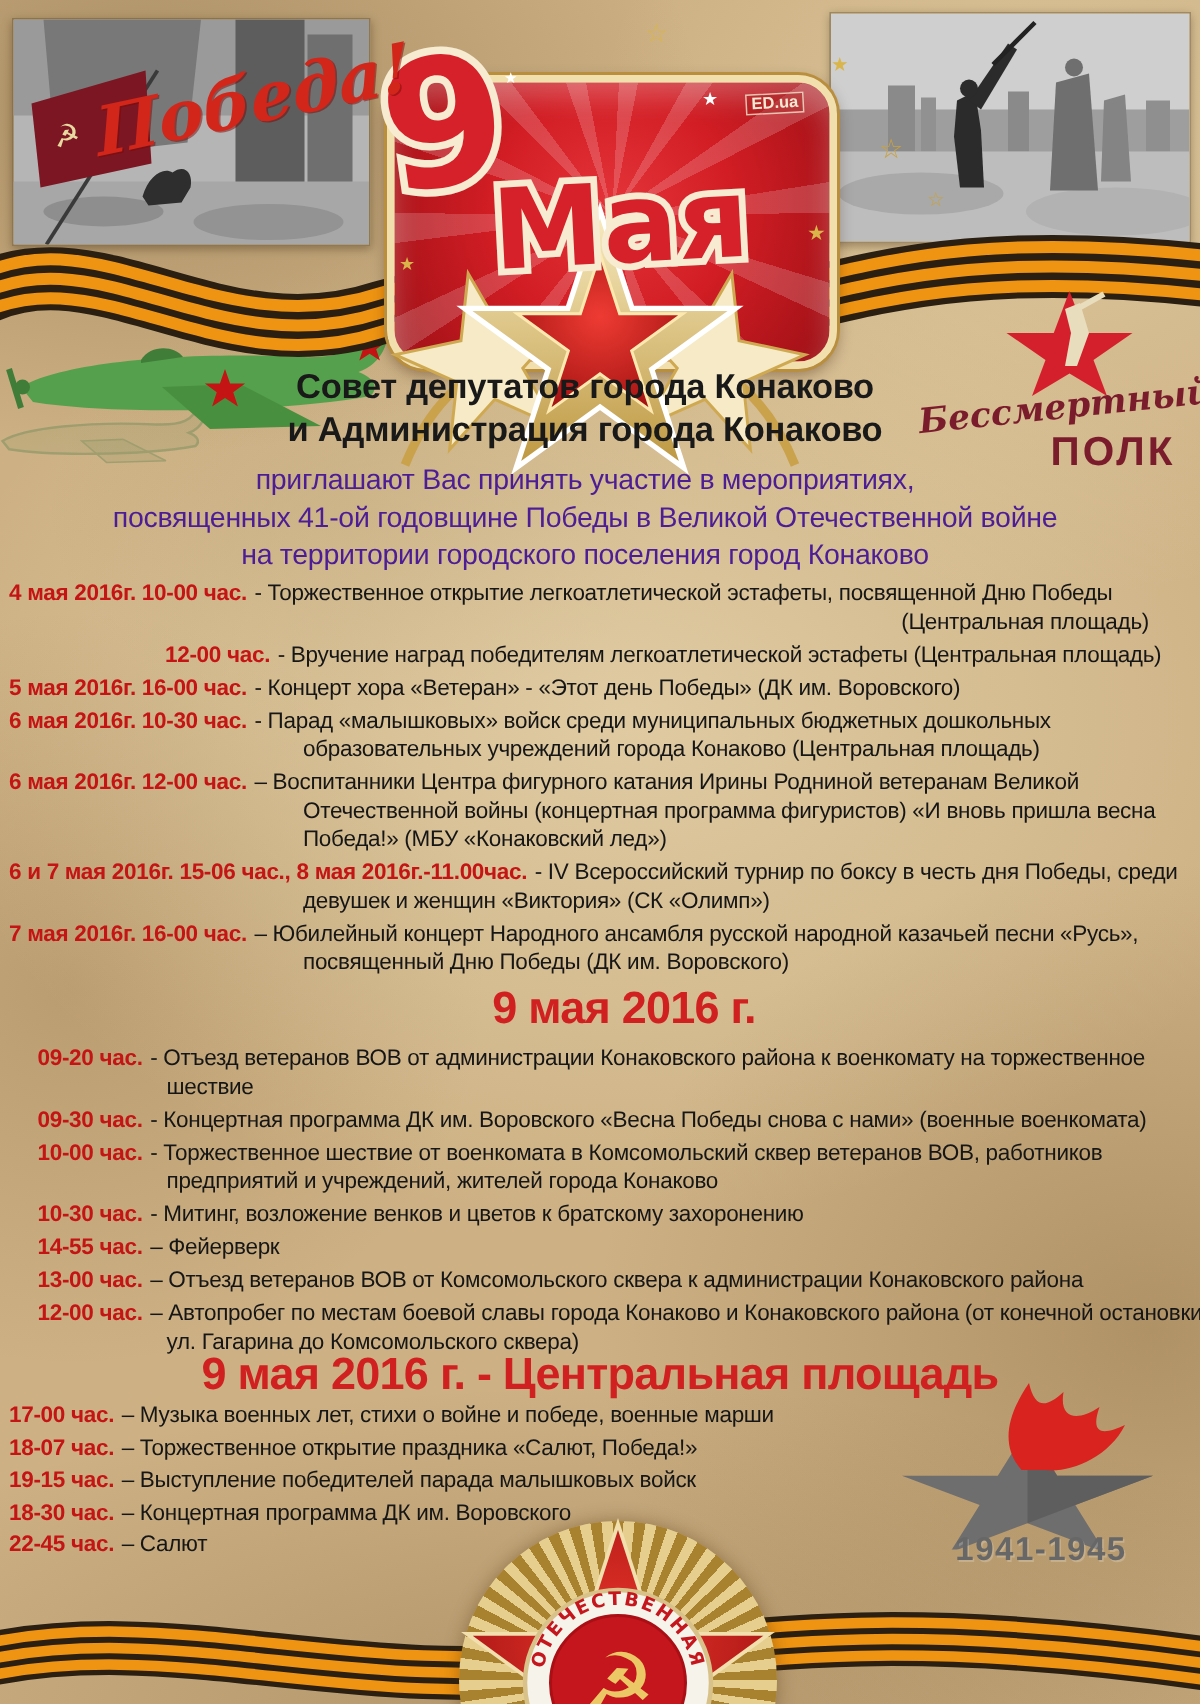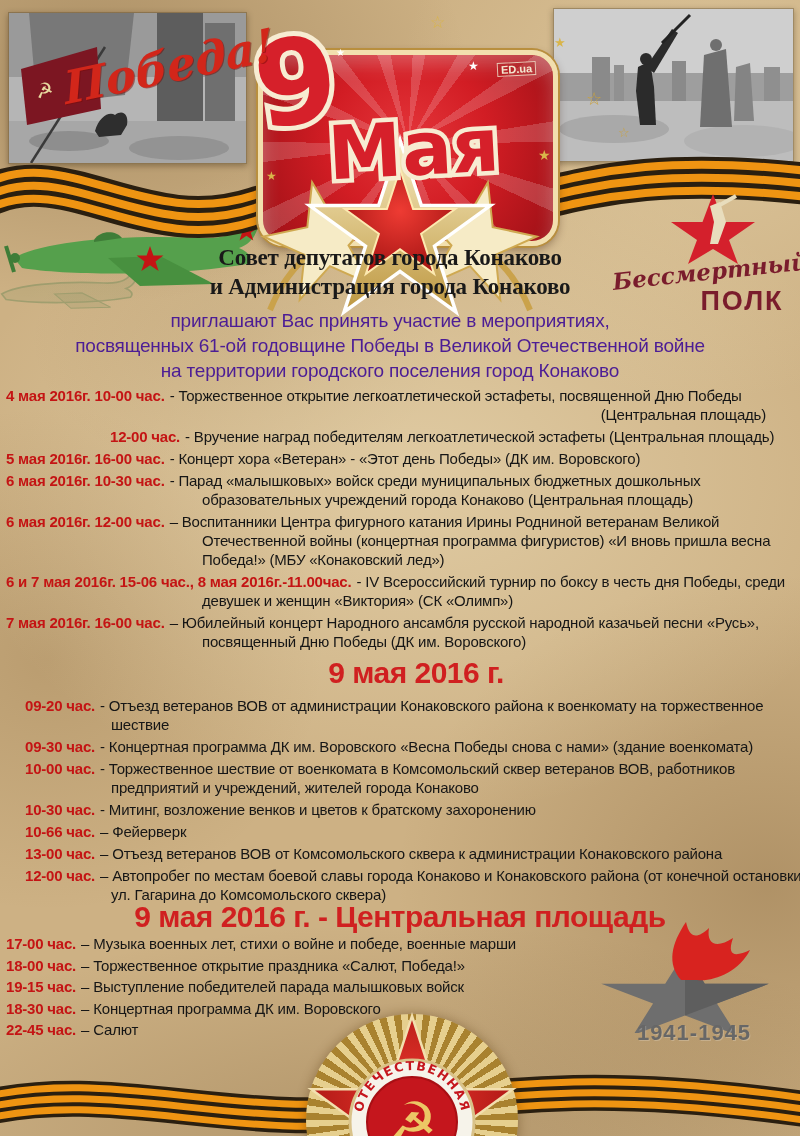--- a/index.html
+++ b/index.html
@@ -34,21 +34,21 @@
     box-shadow:0 0 0 2px #b98f3e, 0 4px 10px rgba(50,20,5,.4), inset 0 10px 18px rgba(255,255,255,.25);
   }
   .watermark{
     left:497px;top:62px;z-index:4;font-size:11px;font-weight:bold;color:#f4e9d2;
     border:1px solid rgba(244,233,210,.8);padding:0 3px;transform:rotate(-3deg);
     background:rgba(170,30,30,.4);
   }
   .decor-star{z-index:5;line-height:1;}
   
   .org-title{left:0;top:243px;width:780px;text-align:center;z-index:7;
-    font-size:23px;font-weight:bold;color:#191919;line-height:29px;letter-spacing:-.2px;font-family:Liberation Serif, serif;}
+    font-size:23px;font-weight:bold;color:#191919;line-height:29px;letter-spacing:-.2px;}
   .intro{left:0;top:308px;width:780px;text-align:center;z-index:7;
     font-size:19px;color:#4c1d95;line-height:25px;letter-spacing:-.2px;}
   .events{left:6px;top:386px;width:786px;z-index:7;color:#161616;
     font-size:15px;line-height:19px;letter-spacing:-.2px;}
   .ev{padding-left:196px;text-indent:-196px;margin-bottom:3px;}
   .ev.indent{padding-left:0;text-indent:104px;}
   .lbl{color:#c41414;font-weight:bold;margin-right:5px;}
   .tright{display:block;text-align:right;text-indent:0;padding-right:26px;}
   .sec-title{width:100%;text-align:center;color:#d02020;font-weight:bold;
     font-size:30px;z-index:7;letter-spacing:-.5px;}
@@ -194,21 +194,21 @@
 <div class="abs polk-script">Бессмертный</div>
 <div class="abs polk-bold">ПОЛК</div>
 
 <div class="abs org-title">
   <div>Совет депутатов города Конаково</div>
   <div>и Администрация города Конаково</div>
 </div>
 
 <div class="abs intro">
   <div>приглашают Вас принять участие в мероприятиях,</div>
-  <div>посвященных 61-ой годовщине Победы в Великой Отечественной войне</div>
+  <div>посвященных 41-ой годовщине Победы в Великой Отечественной войне</div>
   <div>на территории городского поселения город Конаково</div>
 </div>
 
 <div class="abs events">
   <div class="ev">
     <span class="lbl">4 мая 2016г. 10-00 час.</span><span>- Торжественное открытие легкоатлетической эстафеты, посвященной Дню Победы</span>
     <span class="tright">(Центральная площадь)</span>
   </div>
   <div class="ev indent">
     <span class="lbl">12-00 час.</span><span>- Вручение наград победителям легкоатлетической эстафеты (Центральная площадь)</span>
@@ -227,33 +227,33 @@
   </div>
   <div class="ev">
     <span class="lbl">7 мая 2016г. 16-00 час.</span><span>– Юбилейный концерт Народного ансамбля русской народной казачьей песни «Русь», посвященный Дню Победы (ДК им. Воровского)</span>
   </div>
 </div>
 
 <div class="abs sec-title" style="top:656px;padding-left:16px;">9 мая 2016 г.</div>
 
 <div class="abs sec-events" style="top:696px;margin-left:19px;">
   <div class="sev"><span class="lbl">09-20 час.</span><span>- Отъезд ветеранов ВОВ от администрации Конаковского района к военкомату на торжественное шествие</span></div>
-  <div class="sev"><span class="lbl">09-30 час.</span><span>- Концертная программа ДК им. Воровского «Весна Победы снова с нами» (здание военкомата)</span></div>
+  <div class="sev"><span class="lbl">09-30 час.</span><span>- Концертная программа ДК им. Воровского «Весна Победы снова с нами» (военные военкомата)</span></div>
   <div class="sev"><span class="lbl">10-00 час.</span><span>- Торжественное шествие от военкомата в Комсомольский сквер ветеранов ВОВ, работников предприятий и учреждений, жителей города Конаково</span></div>
   <div class="sev"><span class="lbl">10-30 час.</span><span>- Митинг, возложение венков и цветов к братскому захоронению</span></div>
-  <div class="sev"><span class="lbl">10-66 час.</span><span>– Фейерверк</span></div>
+  <div class="sev"><span class="lbl">14-55 час.</span><span>– Фейерверк</span></div>
   <div class="sev"><span class="lbl">13-00 час.</span><span>– Отъезд ветеранов ВОВ от Комсомольского сквера к администрации Конаковского района</span></div>
   <div class="sev"><span class="lbl">12-00 час.</span><span>– Автопробег по местам боевой славы города Конаково и Конаковского района (от конечной остановки ул. Гагарина до Комсомольского сквера)</span></div>
 </div>
 
 <div class="abs sec-title" style="top:900px;">9 мая 2016 г.  - Центральная площадь</div>
 
 <div class="abs sec-events sec2" style="top:934px;width:560px;">
   <div class="sev"><span class="lbl">17-00 час.</span><span>– Музыка военных лет, стихи о войне и победе, военные марши</span></div>
-  <div class="sev"><span class="lbl">18-00 час.</span><span>– Торжественное открытие праздника «Салют, Победа!»</span></div>
+  <div class="sev"><span class="lbl">18-07 час.</span><span>– Торжественное открытие праздника «Салют, Победа!»</span></div>
   <div class="sev"><span class="lbl">19-15 час.</span><span>– Выступление победителей парада малышковых войск</span></div>
   <div class="sev"><span class="lbl">18-30 час.</span><span>– Концертная программа ДК им. Воровского</span></div>
   <div class="sev"><span class="lbl">22-45 час.</span><span>– Салют</span></div>
 </div>
 
 <svg class="abs z6" style="left:585px;top:918px;" width="210" height="115" viewBox="0 0 210 115">
   <g transform="translate(100,80) scale(1,0.52)">
     <polygon points="0,-88 19.8,-27.2 83.7,-27.2 31.9,10.4 51.7,71.2 0,33.6 -51.7,71.2 -31.9,10.4 -83.7,-27.2 -19.8,-27.2" fill="#6e6e6e"></polygon>
     <polygon points="0,-88 19.8,-27.2 83.7,-27.2 31.9,10.4 0,33.6" fill="#5e5e5e"></polygon>
   </g>

